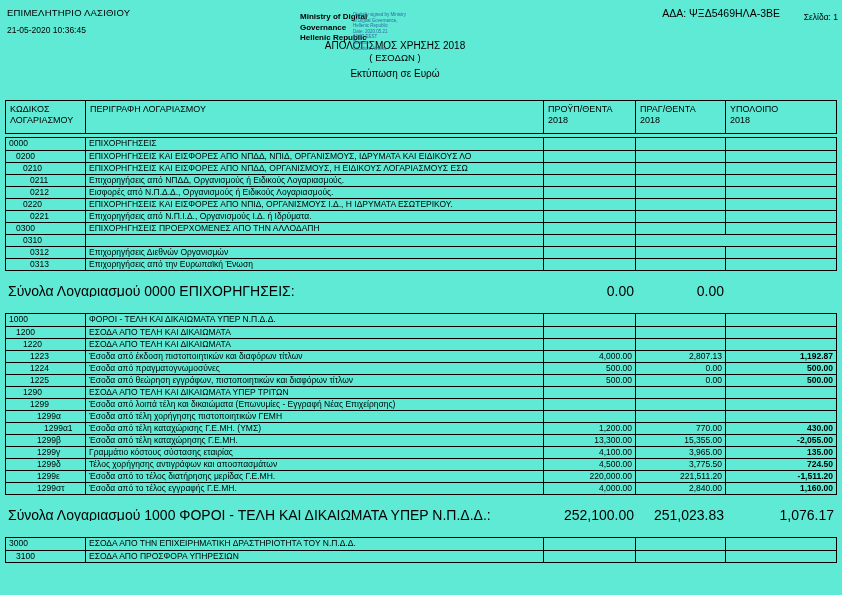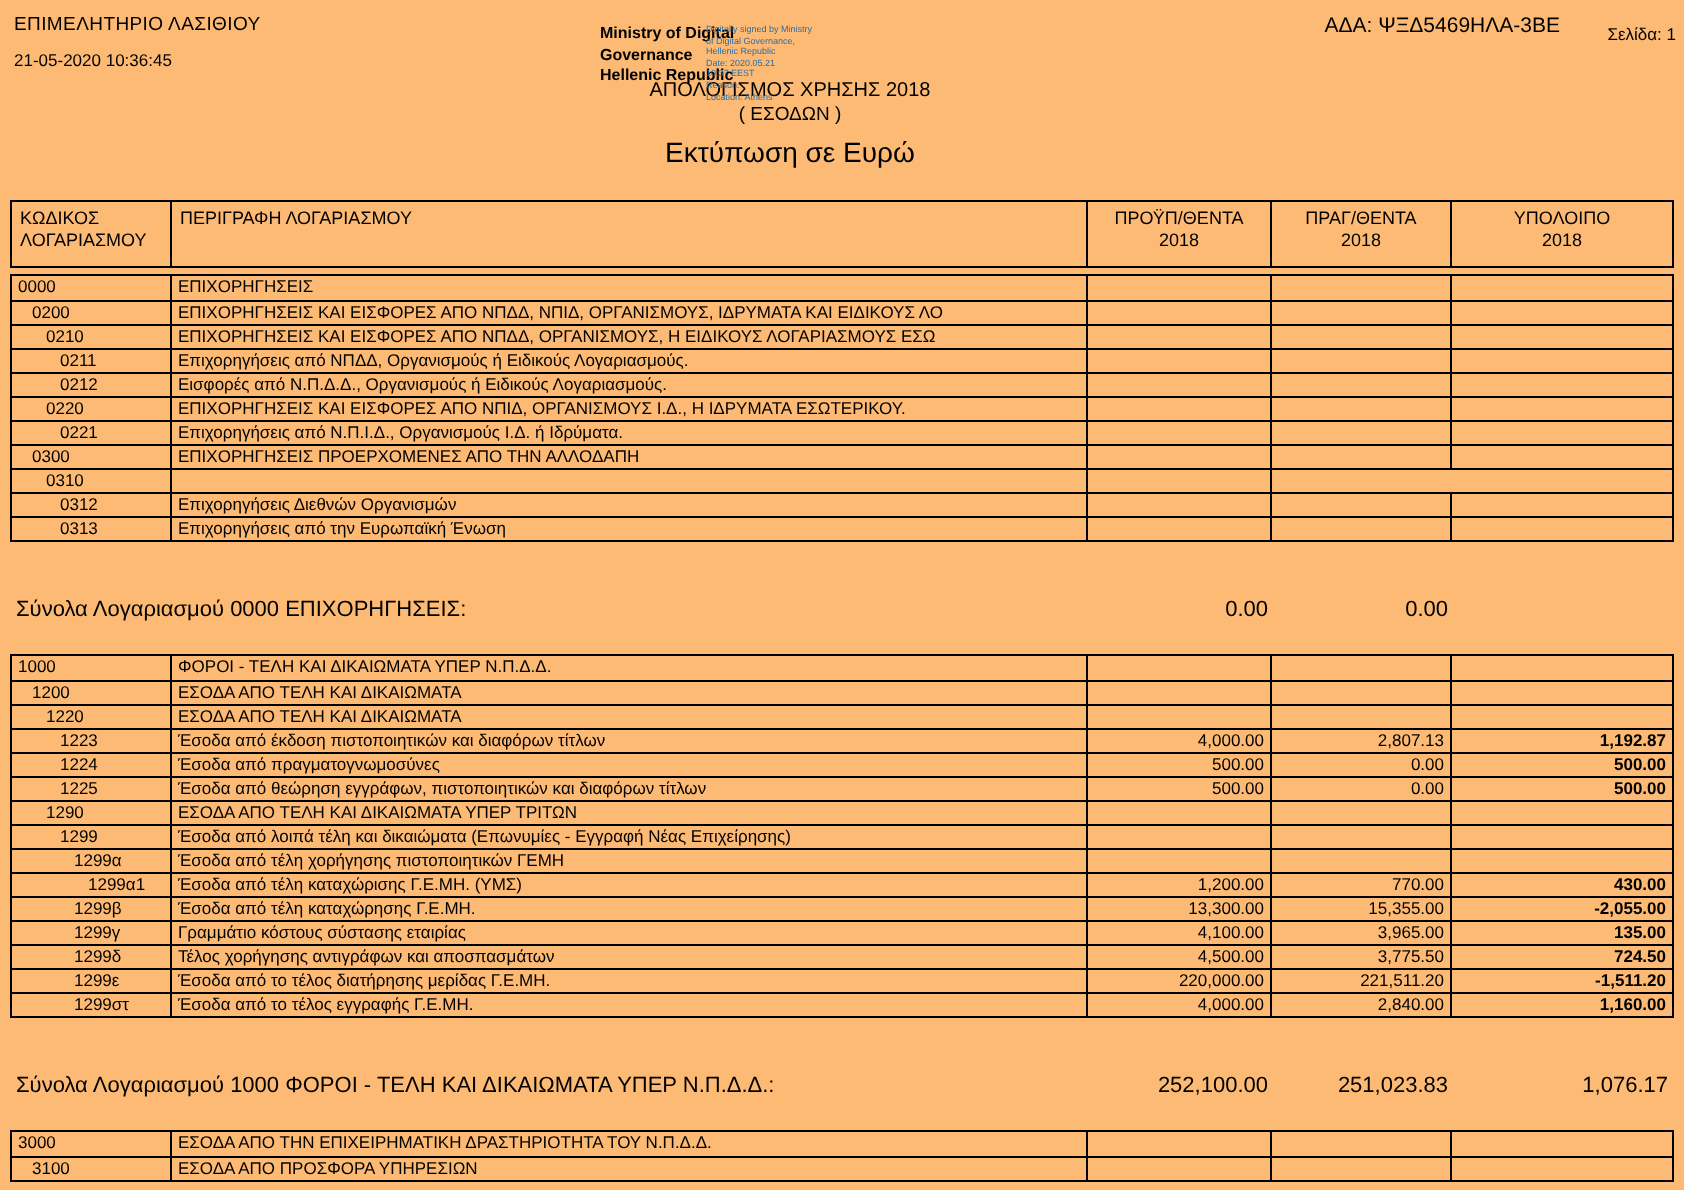--- a/index.html
+++ b/index.html
@@ -1,50 +1,50 @@
 <!DOCTYPE html>
 <html><head>
 <meta charset="utf-8">
 <style>
   * { margin:0; padding:0; box-sizing:border-box; }
   html,body { width:842px; height:595px; }
   body { font-family:"Liberation Sans", sans-serif; background:#ffffff; color:#000; }
-  .page { position:relative; width:842px; height:595px; background:#fdba74; overflow:hidden; }
+  .page { position:relative; width:842px; height:595px; background:#5eead4; overflow:hidden; }
 
   .org      { position:absolute; left:7px;  top:7px;  font-size:9.5px; letter-spacing:.2px; }
   .dt       { position:absolute; left:7px;  top:25px; font-size:8.5px; }
   .ada      { position:absolute; right:62px; top:7px; font-size:10.5px; }
   .pageno   { position:absolute; right:4px; top:12px; font-size:8.5px; }
 
   .ministry   { position:absolute; left:300px; top:12px; font-size:8px; font-weight:bold;
                 line-height:10.5px; white-space:pre-line; z-index:3; }
   .sigdetails { position:absolute; left:353px; top:12px; width:82px; font-size:4.5px;
                 line-height:5.6px; color:#2e6da4; white-space:pre-line; z-index:3; }
   .title    { position:absolute; left:275px; top:40px; width:240px; text-align:center; font-size:10px; z-index:1; }
   .subtitle { position:absolute; left:275px; top:52px; width:240px; text-align:center; font-size:9.5px; z-index:1; }
-  .curnote  { position:absolute; left:275px; top:68px; width:240px; text-align:center; font-size:14px; }
+  .curnote  { position:absolute; left:275px; top:68px; width:240px; text-align:center; font-size:10px; }
 
   .tbl  { position:absolute; left:5px; top:100px; width:832px; }
   .grid { display:grid; grid-template-columns:80px 1fr 92px 90px 110px; }
 
   .thead { border:1px solid #000; height:34px; font-size:9px; }
   .thead > div { border-right:1px solid #000; padding:3px 4px; white-space:pre-line;
                  line-height:11px; overflow:hidden; }
   .thead > div:last-child { border-right:0; }
-  .th-num { text-align:center; padding-top:5px; }
+  .th-num { text-align:left; padding-top:5px; }
 
   .section { border:1px solid #000; margin-top:3px; }
   .row { height:12px; }
   .row + .row { border-top:1px solid #000; }
   .row > div { border-right:1px solid #000; font-size:8.5px; line-height:11px;
                overflow:hidden; white-space:nowrap; padding:0 3px; }
   .row > div:last-child { border-right:0;font-weight:bold; }
   .num { text-align:right; }
 
-  .summary { font-size:11px; line-height:12px; margin-top:28px; }
+  .summary { font-size:14px; line-height:12px; margin-top:14px; }
   .summary .lbl { grid-column:1 / 3; padding-left:3px; white-space:nowrap; overflow:hidden; }
   .summary .num { padding-right:3px; }
   .summary + .section { margin-top:16px; }
 </style>
 </head>
 <body>
 
 <div class="page">
   <div class="org">ΕΠΙΜΕΛΗΤΗΡΙΟ ΛΑΣΙΘΙΟΥ</div>
   <div class="dt">21-05-2020 10:36:45</div>

